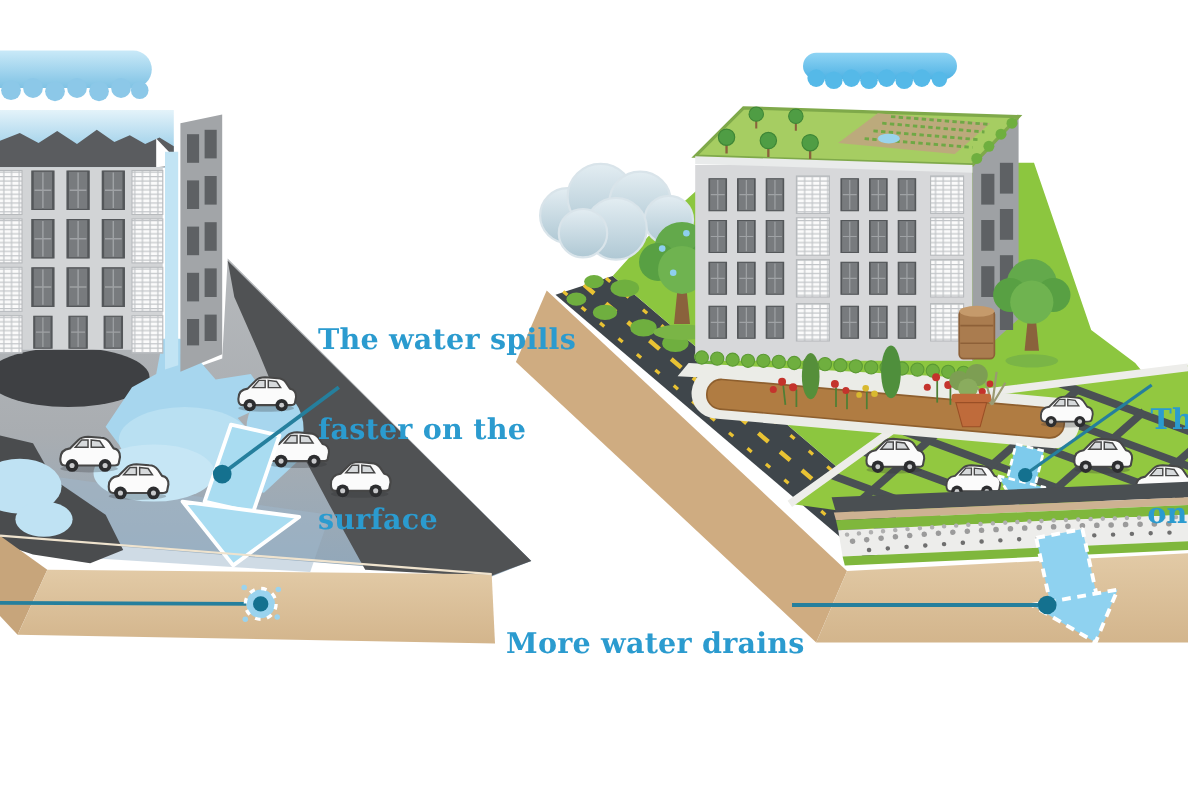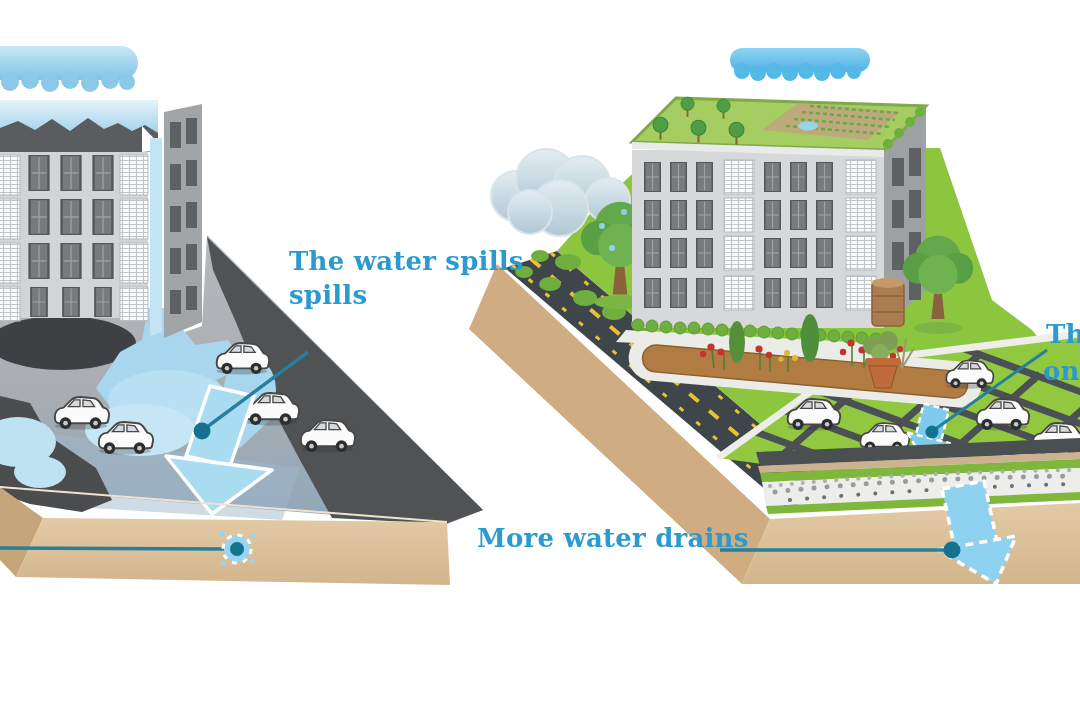--- a/index.html
+++ b/index.html
@@ -2,23 +2,23 @@
 <html><head>
 <meta charset="utf-8">
 <style>
   html,body{margin:0;padding:0;}
   body{width:1080px;height:720px;overflow:hidden;background:#ffffff;
        font-family:"DejaVu Serif","Liberation Serif",serif;}
   #stage{position:relative;width:1080px;height:720px;background:#ffffff;}
   #art{position:absolute;left:0;top:0;}
   .caption{position:absolute;color:#2B9BCF;font-weight:700;font-size:26px;
            line-height:33px;letter-spacing:.2px;white-space:nowrap;}
-  .caption span{display:block;}
+  .caption span{display:block;margin-top:48px;}
   #cap-left{left:289px;top:244px;line-height:34px;}
-  #cap-bottom{left:477px;top:522px;}
+  #cap-bottom{left:460px;top:522px;}
   #cap-right{left:1046px;top:316px;line-height:37px;}
 </style>
 </head>
 <body>
 
 <div id="stage">
 <svg id="art" width="1080" height="720" viewBox="0 0 1080 720">
 <defs>
   <linearGradient id="gCloudL" x1="0" y1="0" x2="0" y2="1">
     <stop offset="0" stop-color="#C9E9F8"></stop>
@@ -481,21 +481,22 @@
       <path d="M746,86 h0 M762,94 h0 M778,85 h0 M794,95 h0 M810,86 h0 M826,95 h0 M842,86 h0 M856,93 h0" stroke="#A8DCF2" stroke-width="6" stroke-dasharray="0.1 16"></path>
       <path d="M752,104 h0 M768,112 h0 M786,103 h0 M802,113 h0 M818,104 h0 M834,112 h0 M850,104 h0" stroke="#3E9CCB" stroke-width="5" stroke-dasharray="0.1 17"></path>
       <path d="M758,126 h0 M776,134 h0 M794,125 h0 M812,134 h0 M830,126 h0 M846,132 h0" stroke="#3E9CCB" stroke-width="4.5" stroke-dasharray="0.1 18"></path>
     </g>
   </g>
 </g>
 </svg>
 
 <div class="caption" id="cap-left">
   <span>The water spills</span>
-  <span>spills</span>
+  <span>faster on the</span>
+  <span>surface</span>
 </div>
 <div class="caption" id="cap-bottom">
   <span>More water drains</span>
 </div>
 <div class="caption" id="cap-right">
   <span>Th</span>
   <span style="margin-left:-3px;">on</span>
 </div>
 </div>
 

